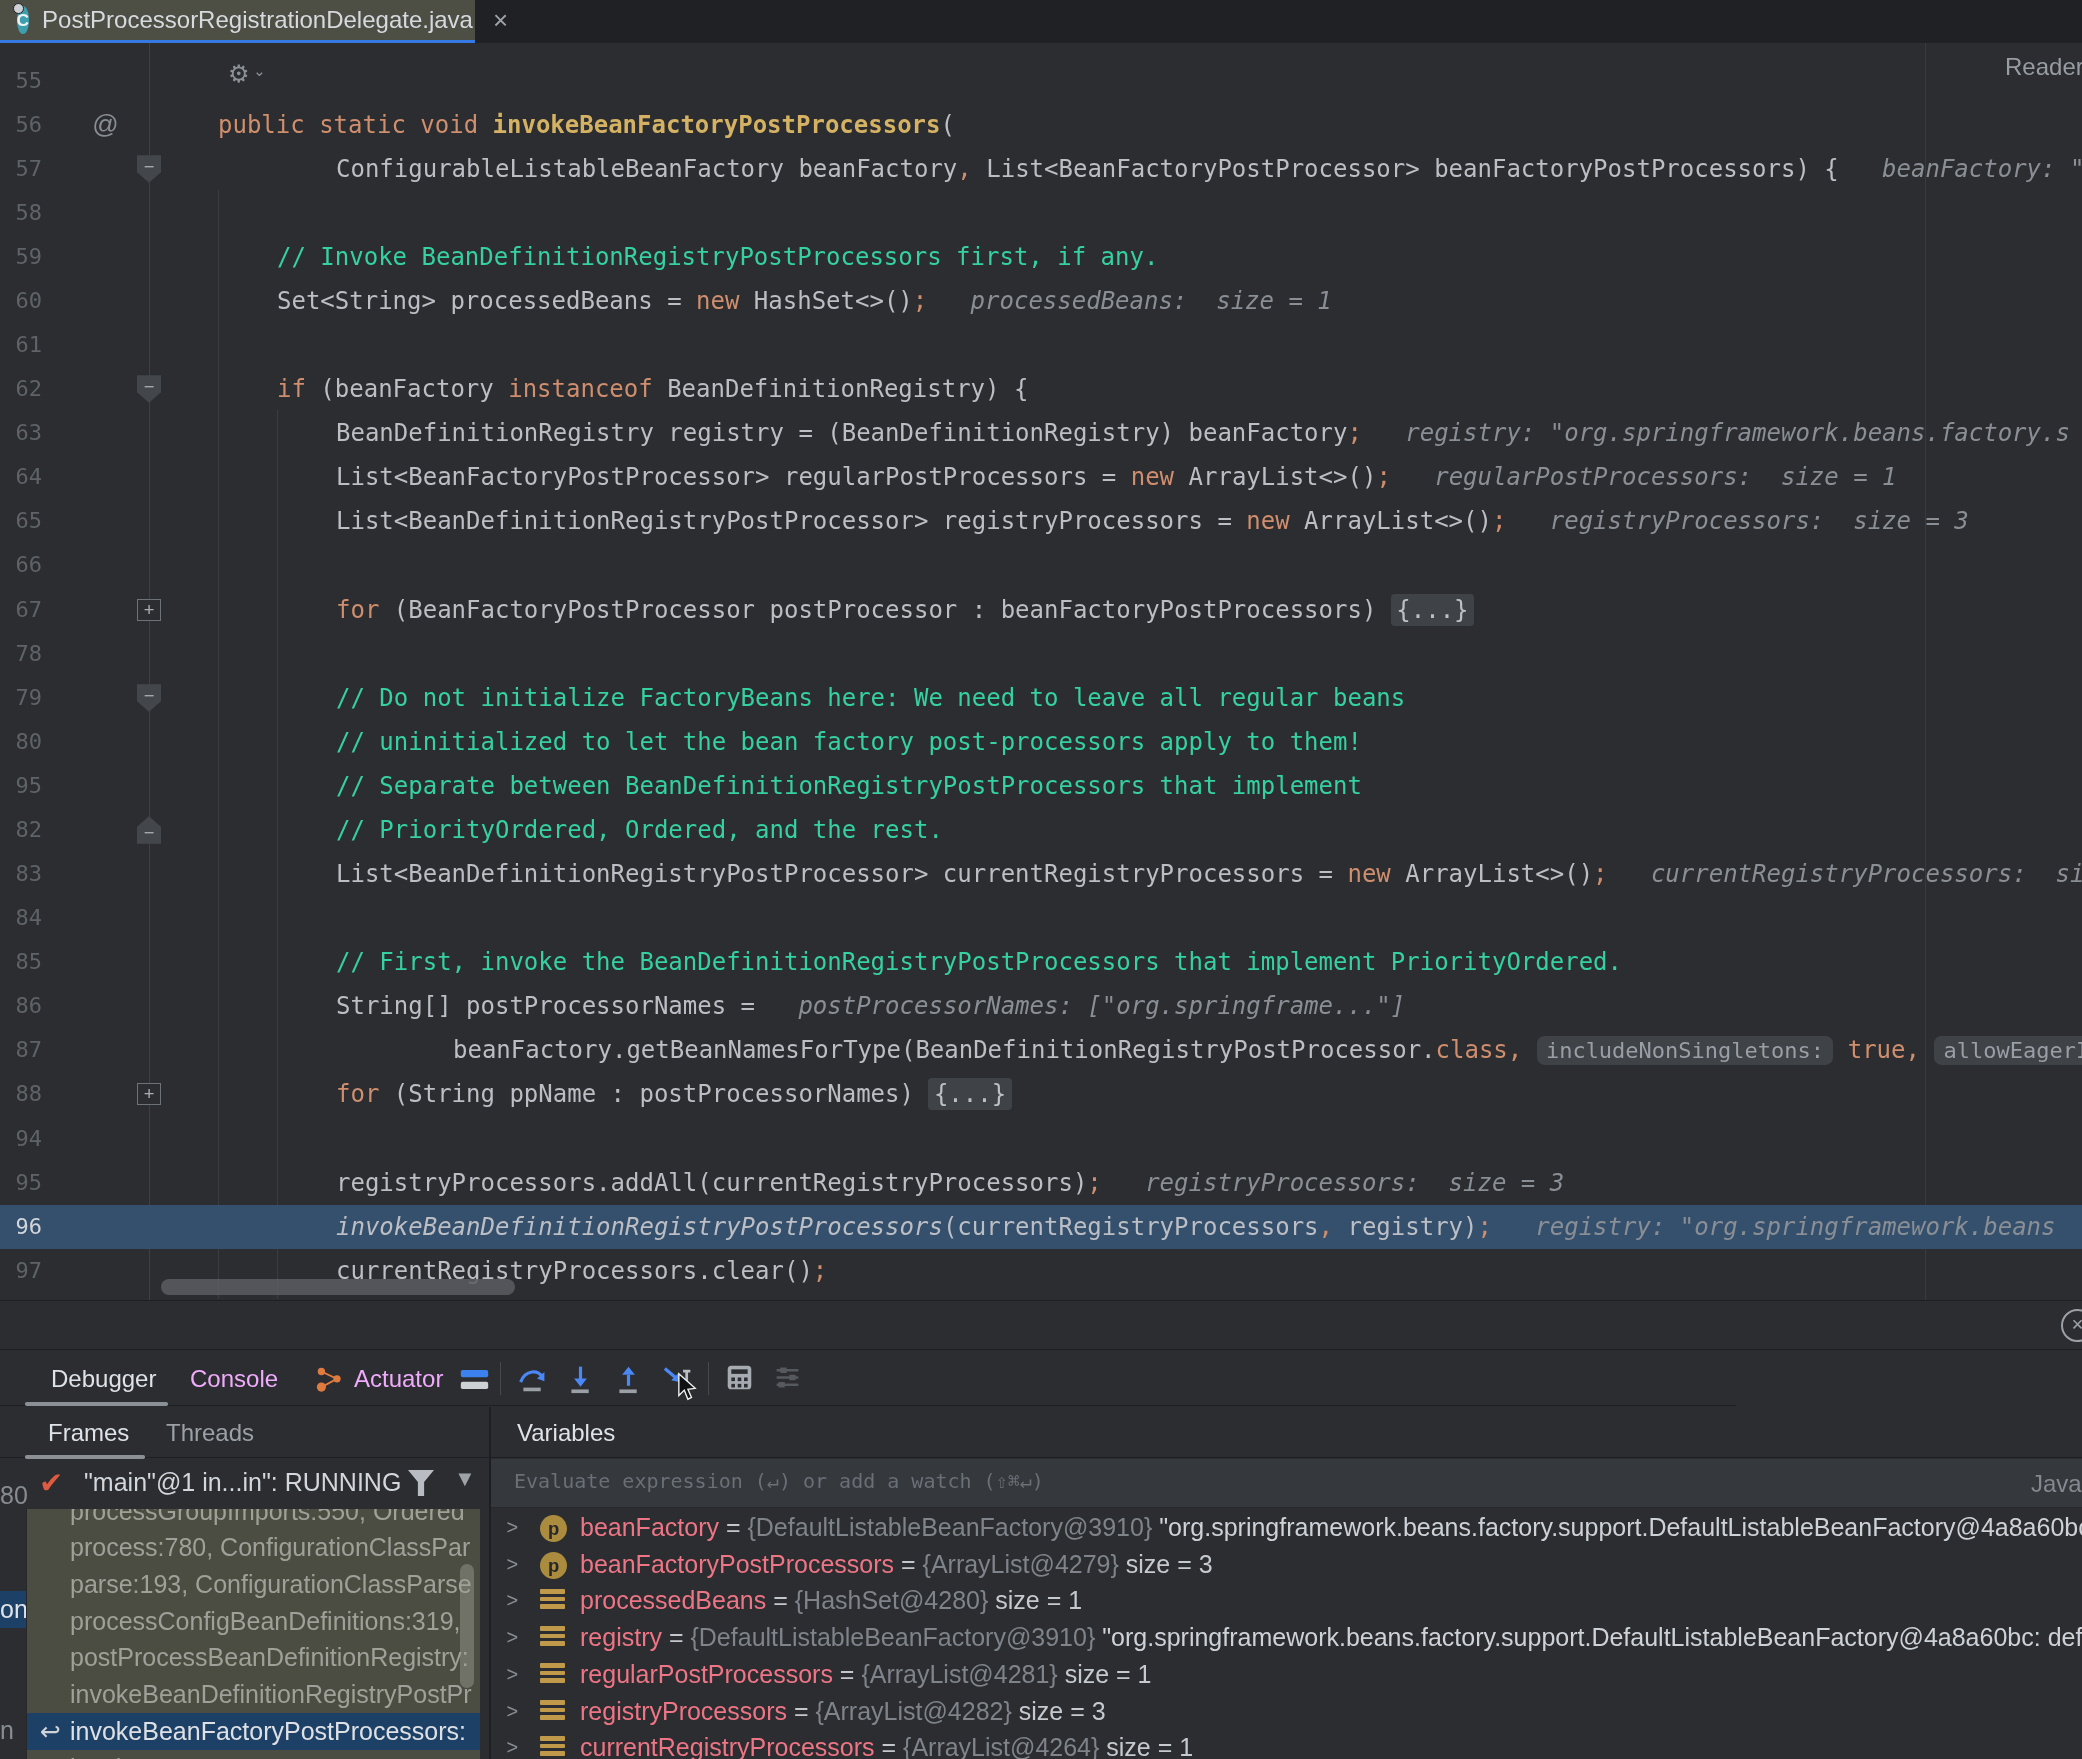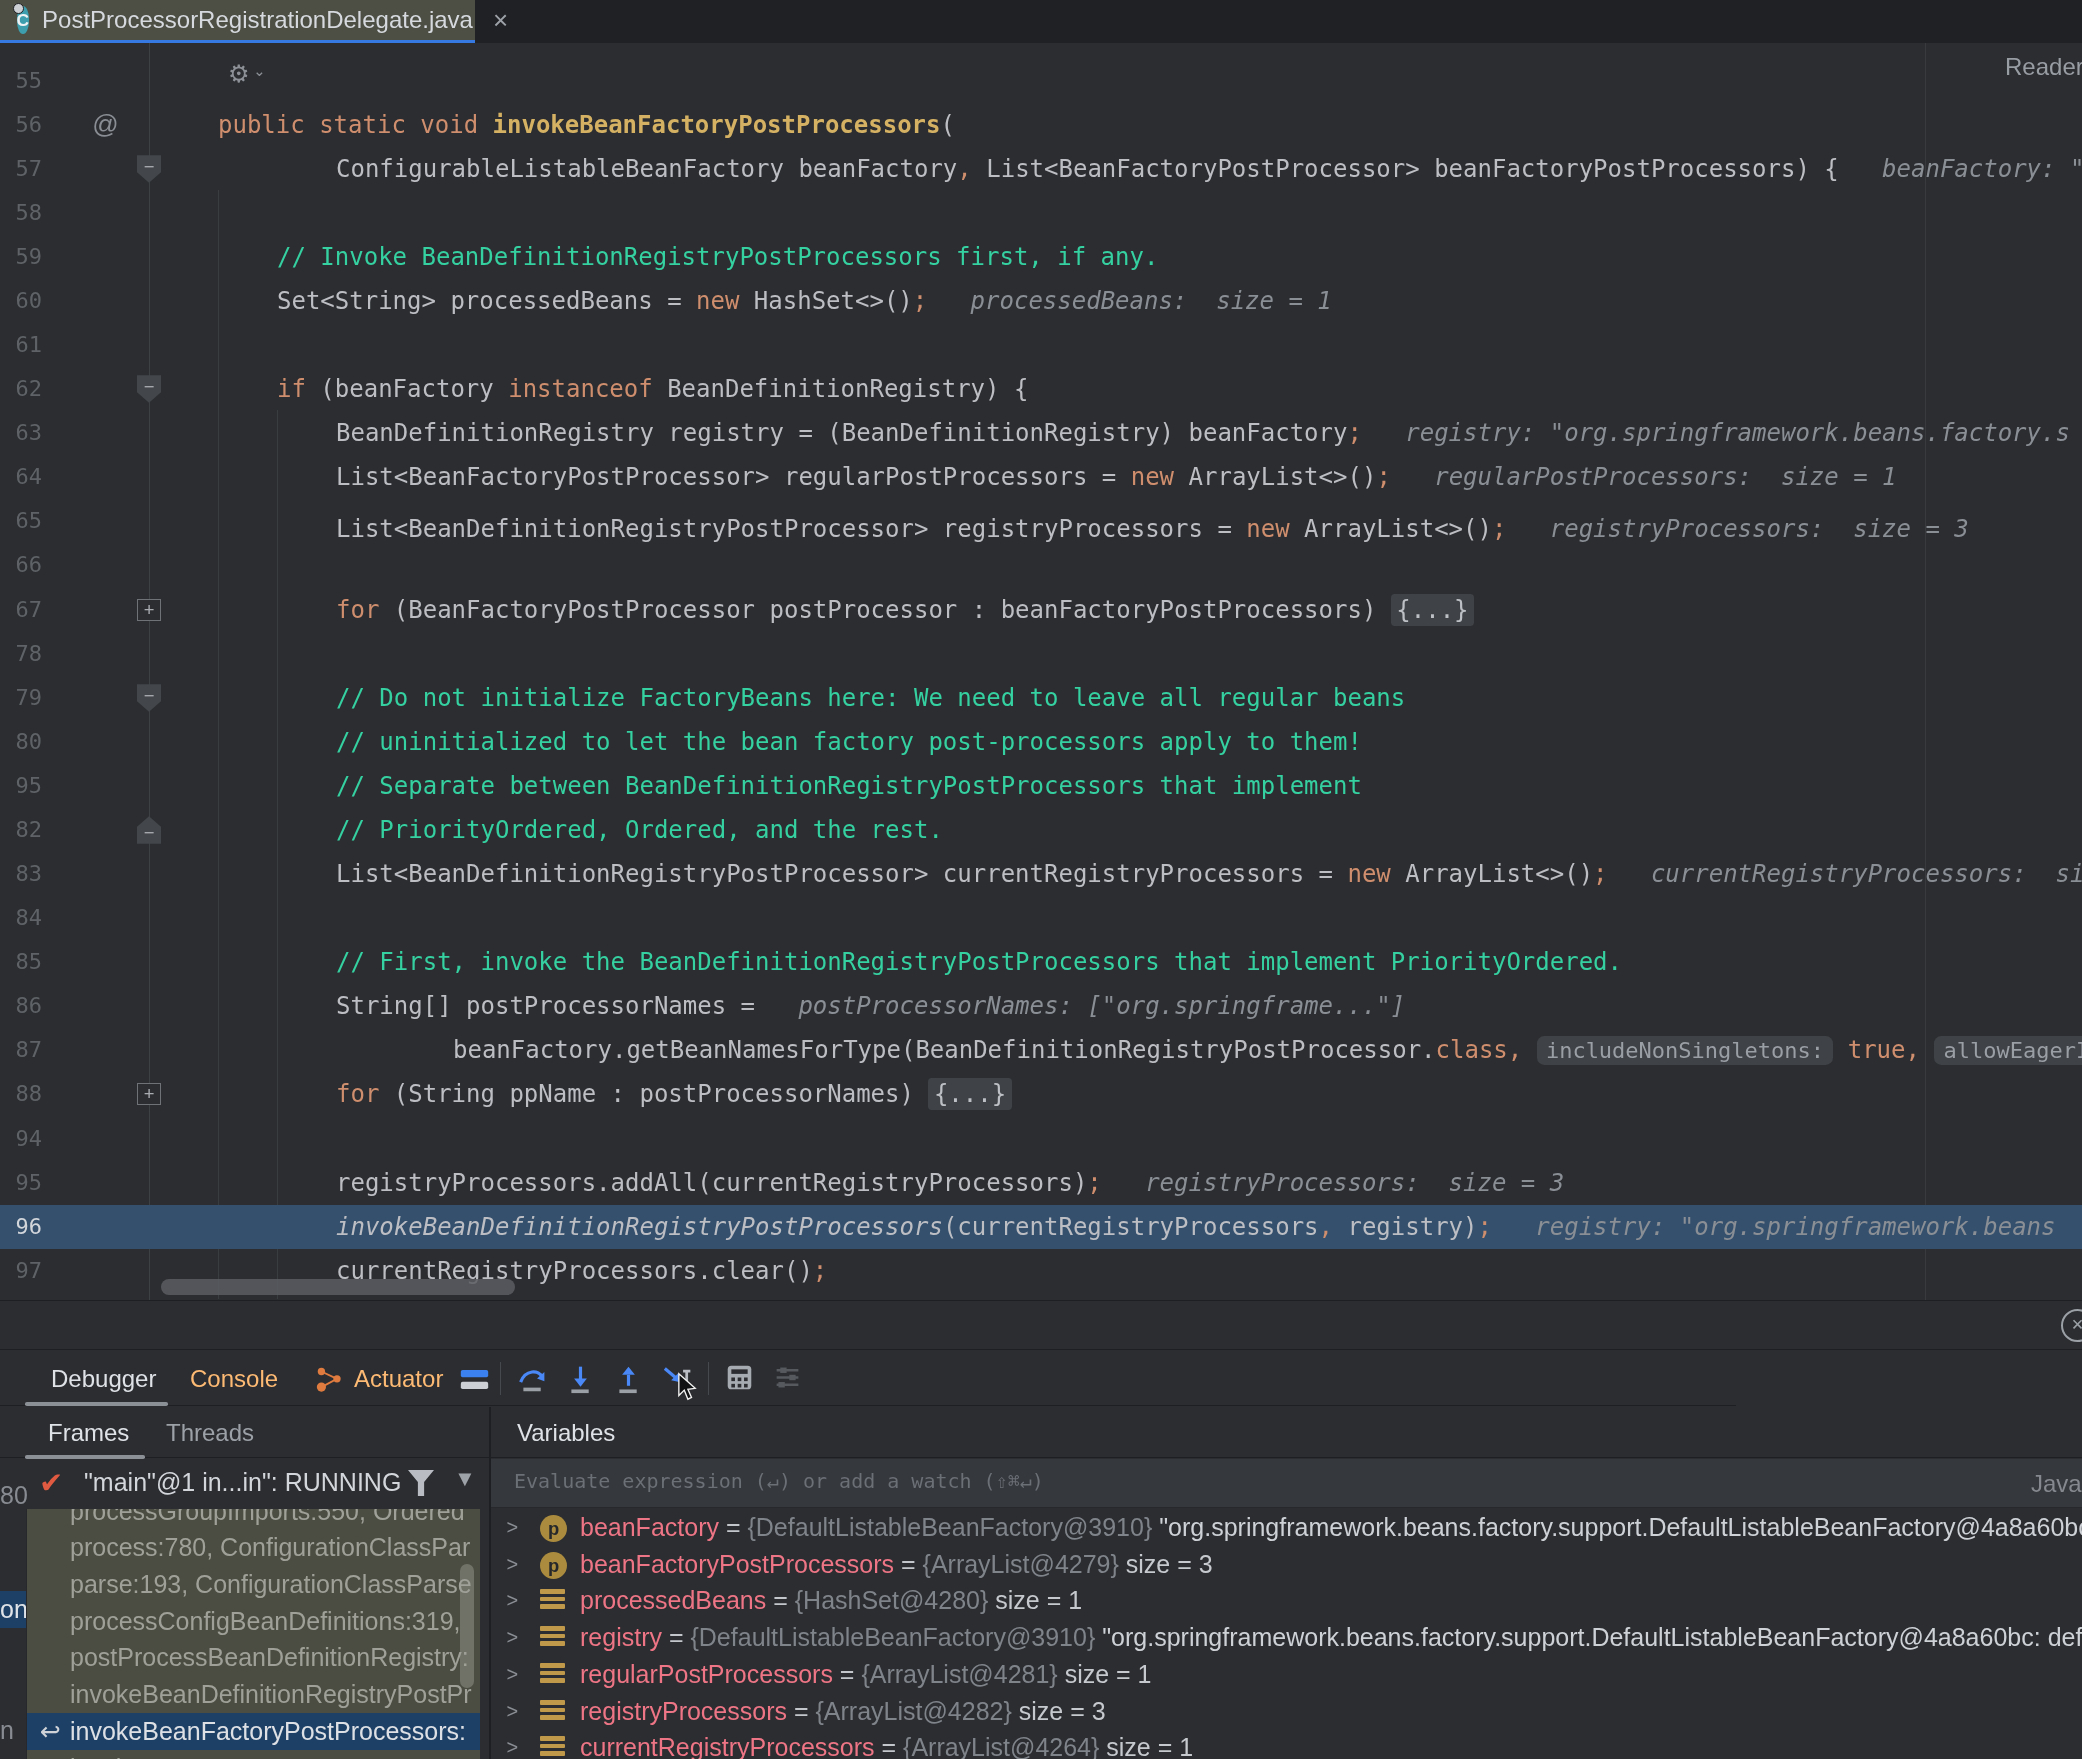--- a/index.html
+++ b/index.html
@@ -42,21 +42,21 @@
   .gm.fp { top:11px; height:22px; line-height:20px; border:0.9px solid #6f7377; background:#2b2d30; }
   .gearwidget { position:absolute; left:228px; top:16.5px; color:#8d9197; font-size:24px; z-index:2; }
   .gearwidget .chev { font-size:14.7px; vertical-align:5.5px; margin-left:3.7px; }
   .hscroll { position:absolute; left:161px; top:1236px; width:354px; height:15.6px; border-radius:8.3px; background:#5a5d63; opacity:.85; z-index:3; }
 
   
   .dbg { position:absolute; left:0; top:1300px; width:2083px; height:459px; background:#2b2d30; border-top:1.8px solid #1e1f22; }
   .dbg-strip { position:absolute; left:0; top:0; width:2083px; height:49px; border-bottom:0.9px solid #1e1f22; }
   .circlex { position:absolute; left:2061px; top:8.3px; width:33px; height:33px; border:2.8px solid #9ba0a6; border-radius:50%; color:#9ba0a6; font-size:15.6px; text-align:center; line-height:28.5px; }
   .dbg-tabs { position:absolute; left:0; top:50px; width:1736px; height:55px; border-bottom:0.9px solid #1e1f22; }
-  .dtab { position:absolute; top:0; height:55px; line-height:55px; font-size:24px; color:#fdba74; }
+  .dtab { position:absolute; top:0; height:55px; line-height:55px; font-size:24px; color:#f0abfc; }
   .dtab.active { color:#dfe2e7; }
   .dtab-underline { position:absolute; left:25px; top:51px; width:143px; height:3.7px; background:#8b8f96; border-radius:1.8px; }
   .ticon { position:absolute; top:12px; }
   .vsep { position:absolute; top:11px; width:0.9px; height:33px; background:#46494d; }
   .dbg-subhead { position:absolute; left:0; top:106px; width:2083px; height:51px; border-bottom:0.9px solid #1e1f22; }
   .stab { position:absolute; top:0; height:51px; line-height:51px; font-size:24px; color:#9ca0a7; }
   .stab.active { color:#dfe2e7; }
   .stab-underline { position:absolute; left:25px; top:48px; width:120px; height:3.7px; background:#8b8f96; border-radius:1.8px; }
   .paneldiv { position:absolute; left:489px; top:106px; width:1.8px; height:354px; background:#1e1f22; }
 
@@ -158,21 +158,21 @@
         <div class="crow" style="top: 368px;">
           <span class="lnum">63</span>
           <span class="codeline" style="left: 336px;"><span class="sp">BeanDefinitionRegistry registry = (BeanDefinitionRegistry) beanFactory</span><span class="sk">;</span><span class="sh">   registry: "org.springframework.beans.factory.s</span></span>
         </div>
         <div class="crow" style="top: 412px;">
           <span class="lnum">64</span>
           <span class="codeline" style="left: 336px;"><span class="sp">List&lt;BeanFactoryPostProcessor&gt; regularPostProcessors = </span><span class="sk">new</span><span class="sp"> ArrayList&lt;&gt;()</span><span class="sk">;</span><span class="sh">   regularPostProcessors:  size = 1</span></span>
         </div>
         <div class="crow" style="top: 456px;">
           <span class="lnum">65</span>
-          <span class="codeline" style="left: 336px; margin-top: 8px;"><span class="sp">List&lt;BeanDefinitionRegistryPostProcessor&gt; registryProcessors = </span><span class="sk">new</span><span class="sp"> ArrayList&lt;&gt;()</span><span class="sk">;</span><span class="sh">   registryProcessors:  size = 3</span></span>
+          <span class="codeline" style="left: 336px;"><span class="sp">List&lt;BeanDefinitionRegistryPostProcessor&gt; registryProcessors = </span><span class="sk">new</span><span class="sp"> ArrayList&lt;&gt;()</span><span class="sk">;</span><span class="sh">   registryProcessors:  size = 3</span></span>
         </div>
         <div class="crow" style="top: 500px;">
           <span class="lnum">66</span>
           <span class="codeline" style="left: 336px;"></span>
         </div>
         <div class="crow" style="top: 545px;">
           <span class="lnum">67</span>
           <span class="gm fp">+</span>
           <span class="codeline" style="left: 336px;"><span class="sk">for </span><span class="sp">(BeanFactoryPostProcessor postProcessor : beanFactoryPostProcessors) </span><span class="sf">{...}</span></span>
         </div>

